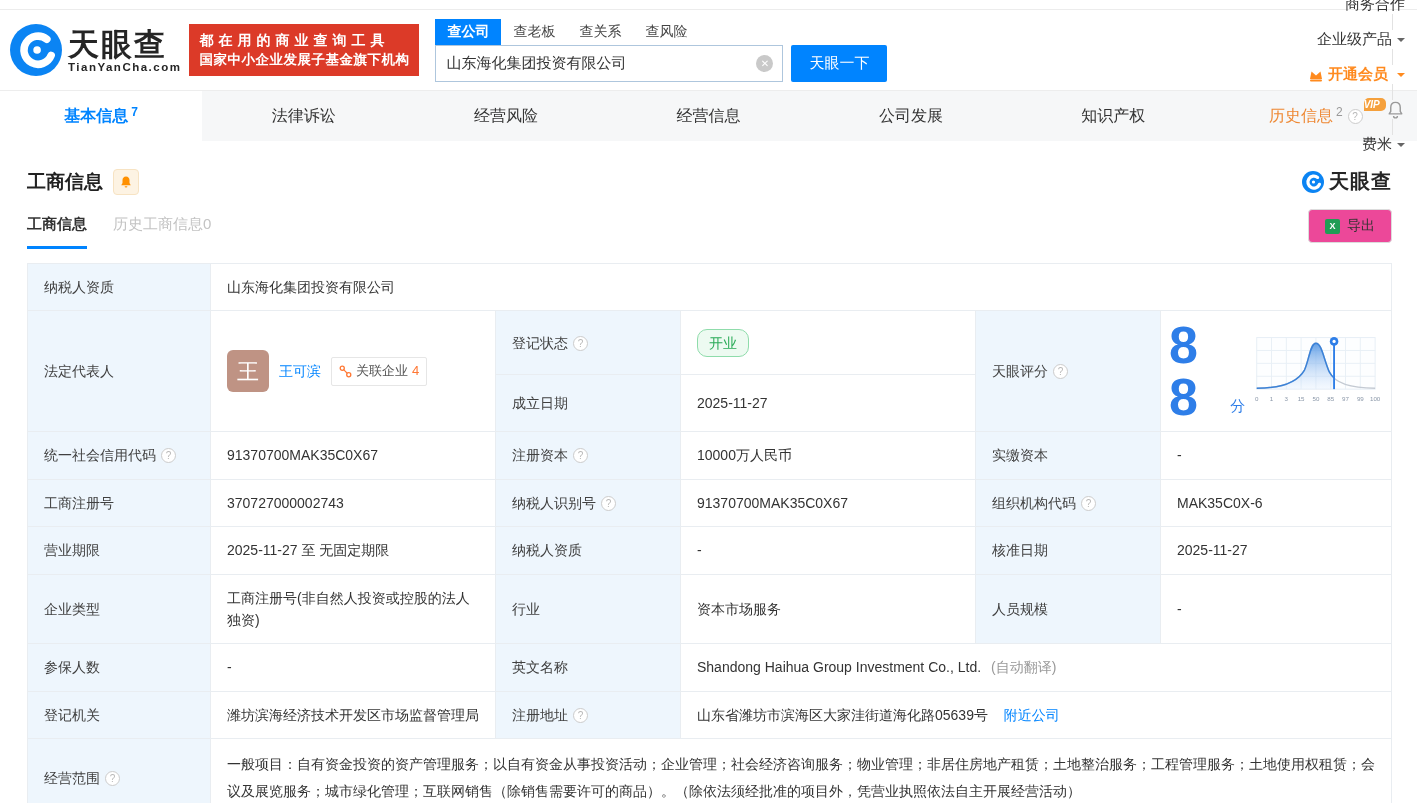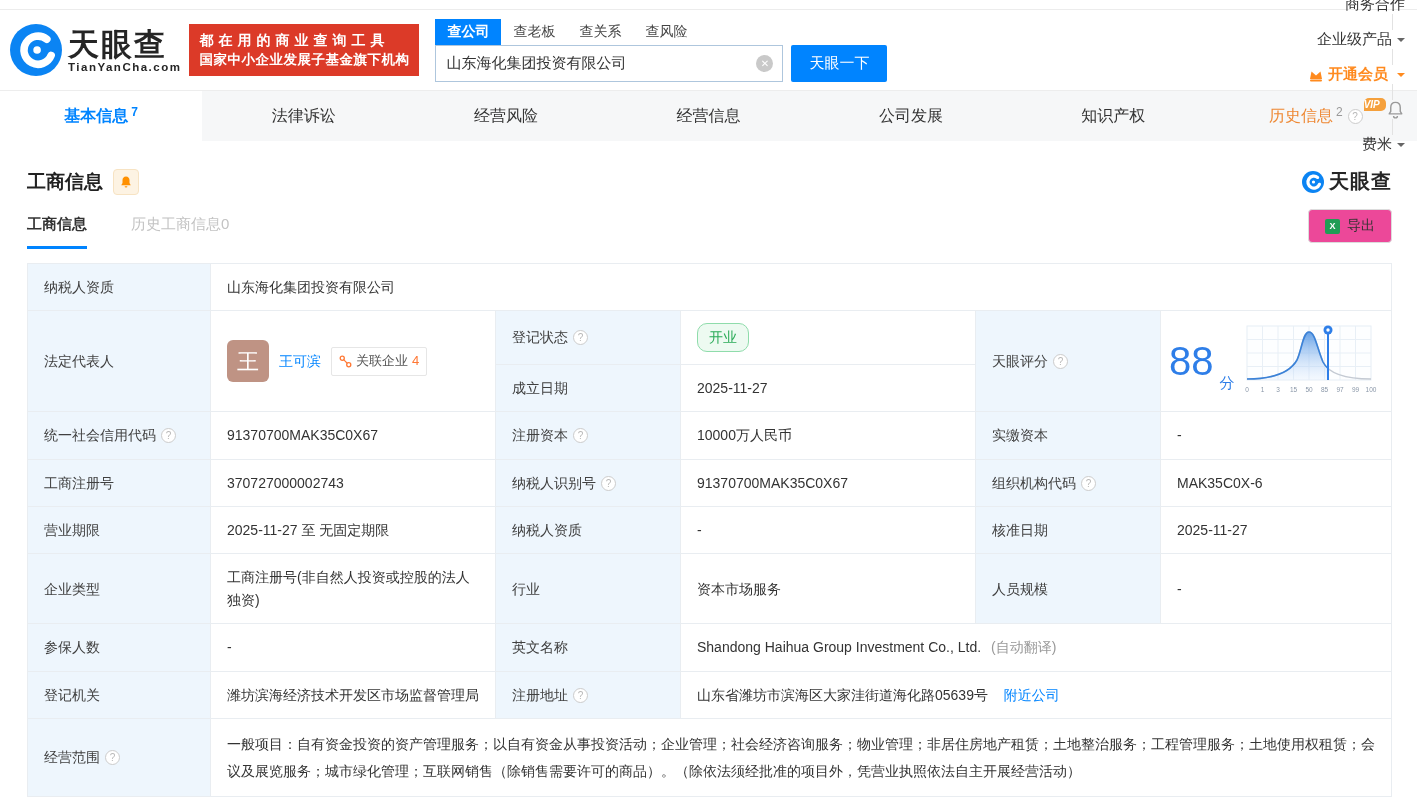--- a/index.html
+++ b/index.html
@@ -47,39 +47,39 @@
   .help-icon::before { content:"?"; }
 
   
   .section-head { display:flex; align-items:center; margin:27px 25px 0 27px; }
   .section-title { font-size:19px; font-weight:bold; color:#222; }
   .bell-badge { width:26px; height:26px; background:#fdf3e3; border:1px solid #f7e3c3; border-radius:4px; margin-left:10px; display:flex; align-items:center; justify-content:center; cursor:pointer; }
   .watermark { margin-left:auto; display:flex; align-items:center; gap:5px; }
   .watermark span { font-size:20px; font-weight:bold; color:#252525; letter-spacing:1px; }
   .subtab-row { display:flex; align-items:flex-end; margin:20px 25px 0 27px; }
   .subtab { font-size:15px; color:#333; font-weight:bold; padding-bottom:12px; border-bottom:3px solid #0084ff; cursor:pointer; }
-  .subtab.inactive { color:#c3c3c3; font-weight:normal; border-bottom:3px solid transparent; margin-left:44px; }
+  .subtab.inactive { color:#c3c3c3; font-weight:normal; border-bottom:3px solid transparent; margin-left:26px; }
   .export-btn { margin-left:auto; display:flex; align-items:center; gap:7px; border:1px solid #dcdcdc; border-radius:4px; background:#ec4899; padding:7px 16px; font-size:14px; color:#333; cursor:pointer; transform:translateY(-6px); font-family:inherit; }
   .xls-icon { width:15px; height:15px; background:#1f9d55; border-radius:2px; color:#fff; font-size:9px; font-weight:bold; line-height:15px; text-align:center; }
   .xls-icon::before { content:"X"; }
 
   
   table.info { border-collapse:collapse; margin:14px 25px 0 27px; width:1365px; font-size:14px; table-layout:fixed; }
   table.info td { border:1px solid #e9edf1; padding:12px 16px; vertical-align:middle; line-height:1.6; word-break:break-all; }
   td.lbl { background:#eef6fd; color:#404040; }
   td.val { color:#333; background:#fff; }
   .link { color:#0084ff; text-decoration:none; cursor:pointer; }
   .muted { color:#999; }
   .avatar { width:42px; height:42px; border-radius:6px; background:#bf9384; color:#fff; font-size:22px; display:inline-flex; align-items:center; justify-content:center; }
   .legal-wrap { display:flex; align-items:center; gap:10px; }
   .rel-badge { display:inline-flex; align-items:center; gap:4px; border:1px solid #e6e6e6; border-radius:2px; padding:3px 7px; font-size:13px; color:#555; cursor:pointer; background:#fff; }
   .rel-badge b { color:#ff7733; font-weight:normal; }
   .status-badge { display:inline-block; background:#edfaf1; border:1px solid #8fdcab; color:#2bab58; padding:2px 11px; border-radius:10px; font-size:14px; }
   .score-wrap { display:flex; align-items:center; gap:6px; padding:2px 0; }
-  .score-num { font-size:40px; font-weight:normal; color:#2e7ee8; line-height:1; }
+  .score-num { font-size:52px; font-weight:bold; color:#2e7ee8; line-height:1; }
   .score-unit { font-size:15px; color:#2e7ee8; align-self:flex-end; padding-bottom:5px; }
   .cell-tight { padding:6px 8px !important; }
 </style>
 </head>
 <body>
 
 <div class="page">
   <div class="topline"></div>
 
   <header>

